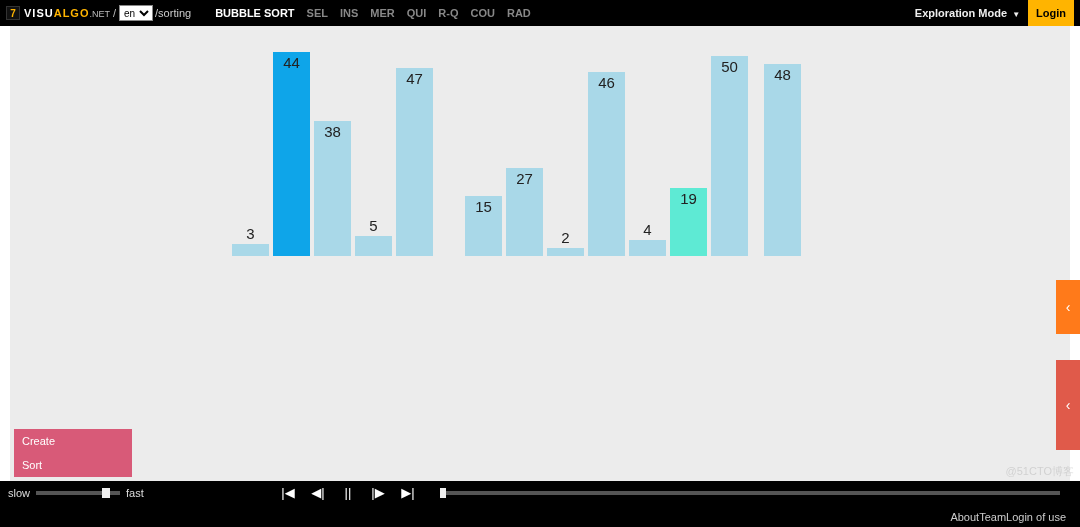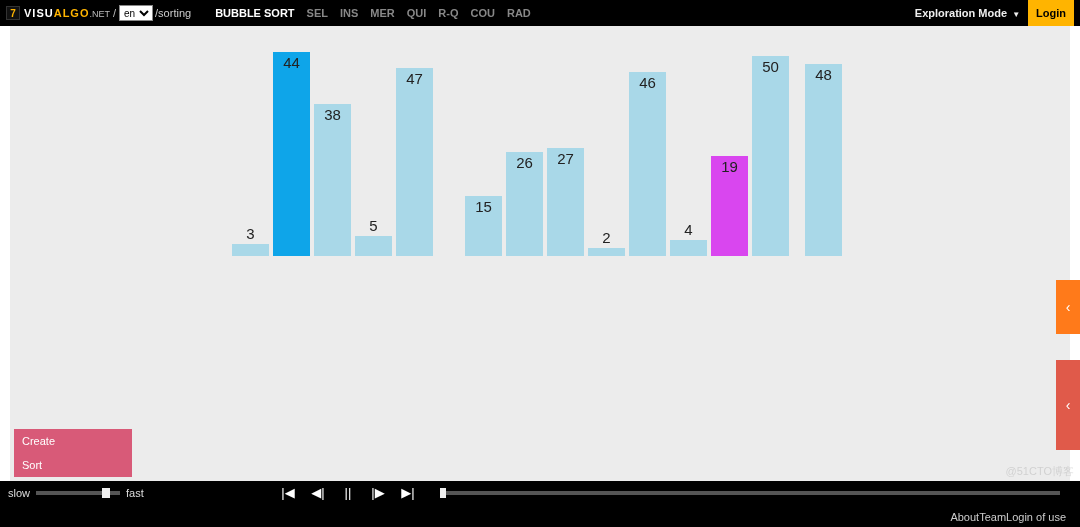--- a/index.html
+++ b/index.html
@@ -81,48 +81,45 @@
 </div>
 
 <div class="stage">
   <div class="bars-wrap">
       <div class="bar" style="height: 12px; background: rgb(169, 216, 232);">
         <div class="bar-label" style="bottom: 100%; transform: translateY(-2px);">3</div>
       </div>
       <div class="bar" style="height: 204px; background: #0ea5e9;">
         <div class="bar-label" style="bottom: auto; top: 2px; transform: none;">44</div>
       </div>
-      <div class="bar" style="height: 152px; background: rgb(169, 216, 232);">
+      <div class="bar" style="height: 135px; background: rgb(169, 216, 232);">
         <div class="bar-label" style="bottom: auto; top: 2px; transform: none;">38</div>
       </div>
       <div class="bar" style="height: 20px; background: rgb(169, 216, 232);">
         <div class="bar-label" style="bottom: 100%; transform: translateY(-2px);">5</div>
       </div>
       <div class="bar" style="height: 188px; background: rgb(169, 216, 232);">
         <div class="bar-label" style="bottom: auto; top: 2px; transform: none;">47</div>
       </div>
       <div class="bar" style="height: 60px; background: rgb(169, 216, 232); margin-left: 28px;">
         <div class="bar-label" style="bottom: auto; top: 2px; transform: none;">15</div>
       </div>
-      <div class="bar" style="height: 104px; background: rgb(169, 216, 232);">
-        <div class="bar-label" style="bottom: auto; top: 2px; transform: none;">26</div>
-      </div>
-      <div class="bar" style="height: 108px; background: rgb(169, 216, 232);">
+      <div class="bar" style="height: 88px; background: rgb(169, 216, 232);">
         <div class="bar-label" style="bottom: auto; top: 2px; transform: none;">27</div>
       </div>
       <div class="bar" style="height: 8px; background: rgb(169, 216, 232);">
         <div class="bar-label" style="bottom: 100%; transform: translateY(-2px);">2</div>
       </div>
       <div class="bar" style="height: 184px; background: rgb(169, 216, 232);">
         <div class="bar-label" style="bottom: auto; top: 2px; transform: none; text-align: center;">46</div>
       </div>
       <div class="bar" style="height: 16px; background: rgb(169, 216, 232);">
         <div class="bar-label" style="bottom: 100%; transform: translateY(-2px);">4</div>
       </div>
-      <div class="bar" style="height: 100px; background: #d946ef;">
+      <div class="bar" style="height: 68px; background: #5eead4;">
         <div class="bar-label" style="bottom: auto; top: 2px; transform: none;">19</div>
       </div>
       <div class="bar" style="height: 200px; background: rgb(169, 216, 232);">
         <div class="bar-label" style="bottom: auto; top: 2px; transform: none;">50</div>
       </div>
       <div class="bar" style="height: 192px; background: rgb(169, 216, 232); margin-left: 12px;">
         <div class="bar-label" style="bottom: auto; top: 2px; transform: none;">48</div>
       </div>
     </div>
 

